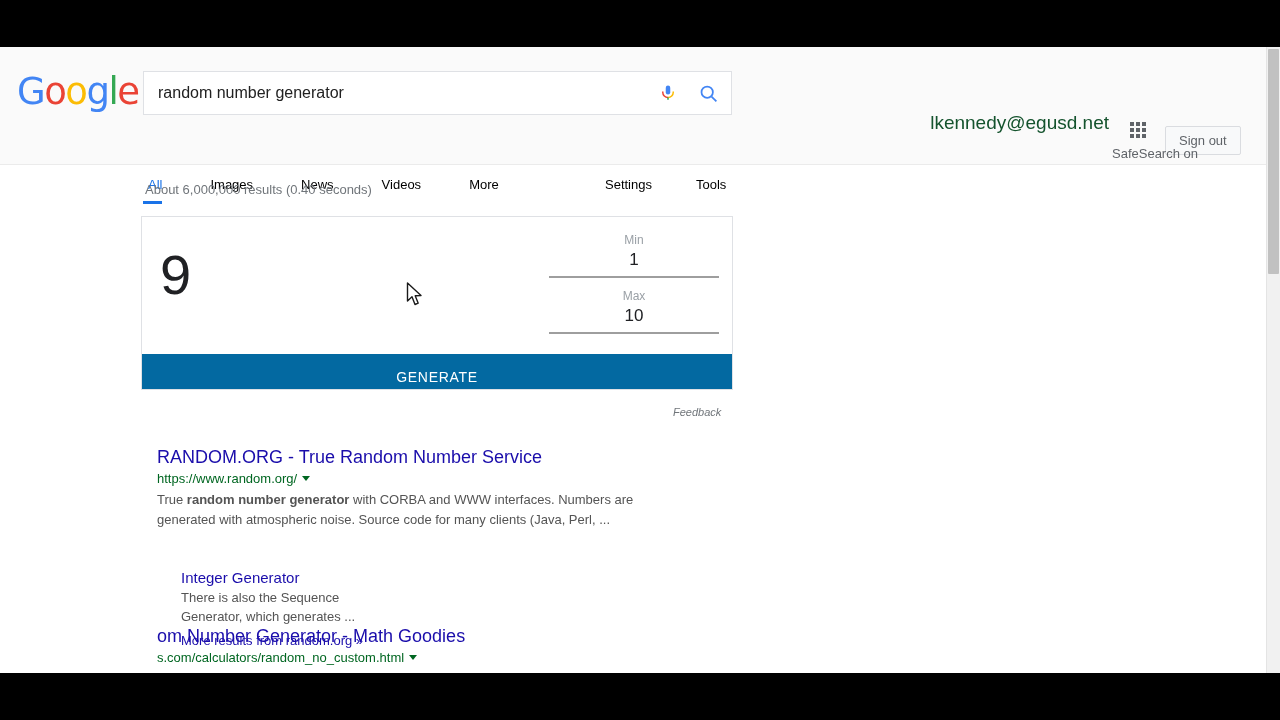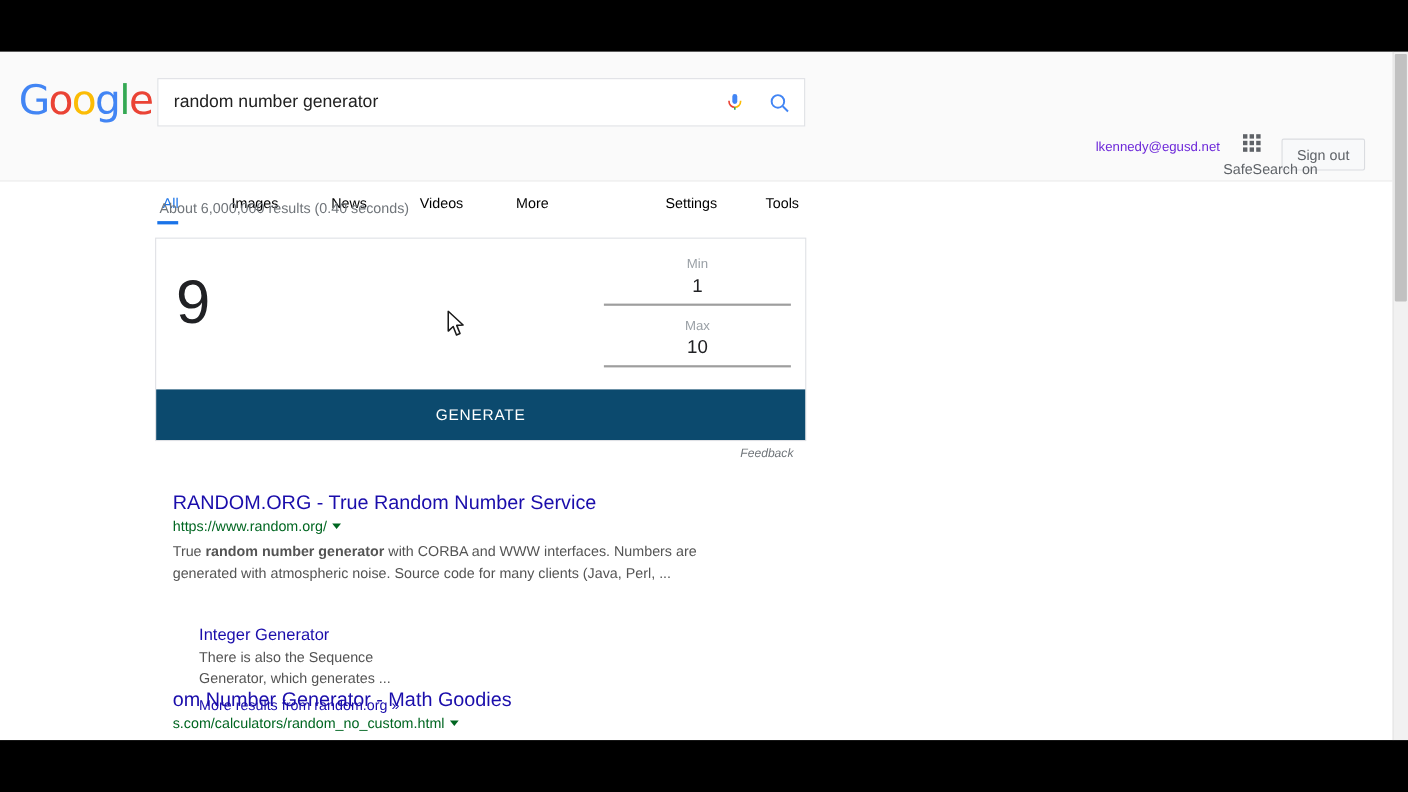--- a/index.html
+++ b/index.html
@@ -66,23 +66,23 @@
     padding: 0 14px;
     font-family: "Liberation Sans", sans-serif;
     background: transparent;
     height: 100%;
   }
   #mic-icon { width: 34px; height: 100%; display:flex; align-items:center; justify-content:center; cursor:pointer; }
   #search-submit-icon { width: 46px; height: 100%; display:flex; align-items:center; justify-content:center; cursor:pointer; }
 
   
   #account-email {
-    position: absolute; right: 157px; top: 86px;
+    position: absolute; right: 157px; top: 76px;
     transform: translateY(-50%);
-    font-size: 12px; color: #6d28d9;
+    font-size: 19px; color: #14532d;
     white-space: nowrap;
   }
   #apps-grid-icon {
     position: absolute; left: 1130px; top: 84px;
     width: 18px; height: 18px;
     transform: translateY(-50%);
     display: grid;
     grid-template-columns: repeat(3, 4px);
     grid-template-rows: repeat(3, 4px);
     gap: 2px;
@@ -164,22 +164,22 @@
   }
   .rng-field-value {
     font-size: 17px; color: #202124;
     padding-bottom: 6px;
   }
   .rng-field-underline {
     height: 2px; background: #9e9e9e; width: 100%;
   }
   #rng-generate-button {
     display: block; width: 100%;
-    height: 46px; line-height: 46px;
-    background: #0c4a6e;
+    height: 35px; line-height: 46px;
+    background: #0369a1;
     color: #fff;
     font-size: 14px;
     letter-spacing: 0.7px;
     text-align: center;
     cursor: pointer;
     border: none;
     font-family: "Liberation Sans", sans-serif;
   }
   #rng-feedback {
     position: absolute; left: 673px; top: 359px;

